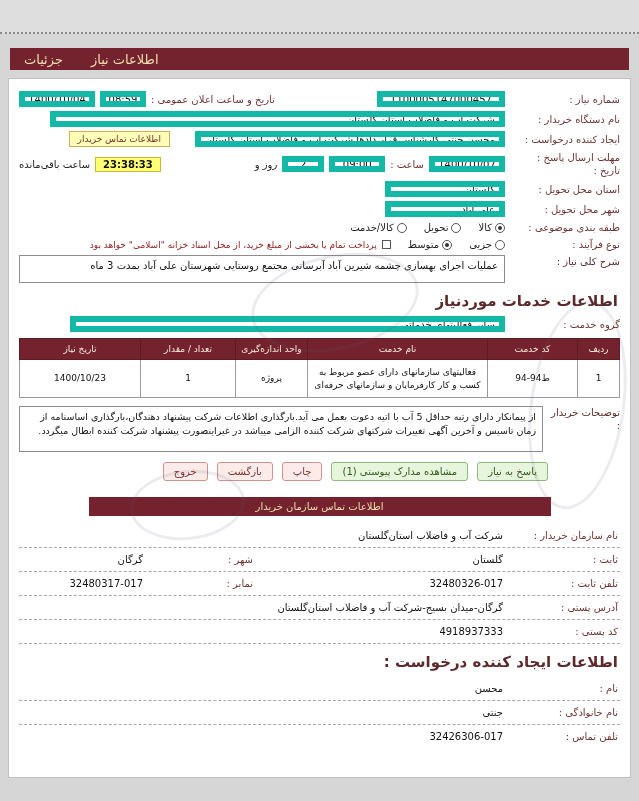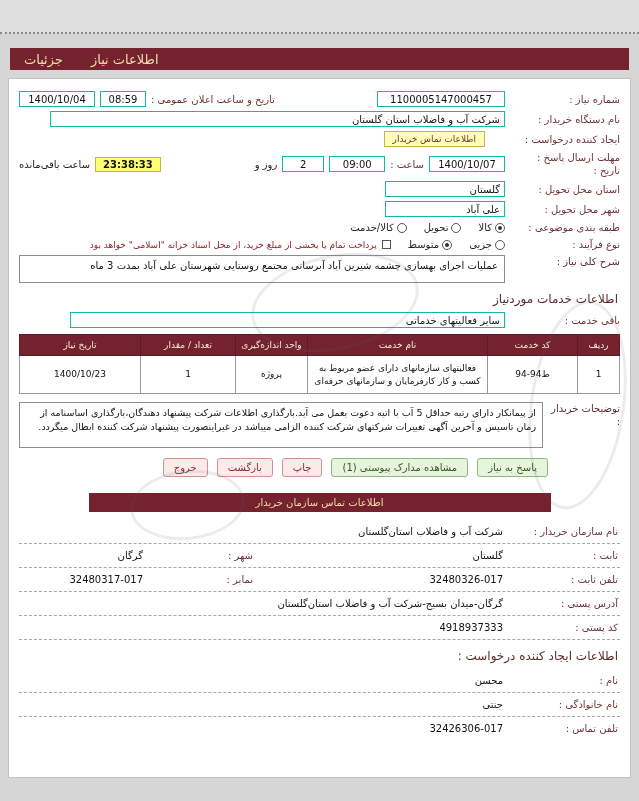--- a/index.html
+++ b/index.html
@@ -23,21 +23,21 @@
     direction: rtl; border: 1px solid #c2c2c2; min-height: 700px;
     position: relative;
   }
   .row { display: flex; align-items: center; margin-bottom: 4px; gap: 5px; font-size: 10px; }
   .row.top { align-items: flex-start; }
   .lbl { width: 110px; flex-shrink: 0; color: #6f3333; text-align: right; font-size: 10px; line-height: 1.3; }
   .lbl.auto { width: auto; }
   .lbl.b { font-weight: normal; color: #5c2a2a; }
   .lbl.narrow { width: 72px; }
   .inp {
-    background: #fff; border: 1px solid #14b8a6; height: 16px;
+    background: #fff; border: 6px solid #14b8a6; height: 16px;
     font-size: 10px; display: flex; align-items: center; padding: 0 4px; color: #111;
     overflow: hidden; white-space: nowrap;
   }
   .center { justify-content: center; }
   .ltr { direction: ltr; }
   .w44 { width: 46px; } .w74 { width: 76px; } .w128 { width: 128px; }
   .w56 { width: 56px; } .w42 { width: 42px; } .w120 { width: 120px; }
   .w310 { width: 310px; } .w455 { width: 455px; } .w435 { width: 435px; }
   .sp { flex: 1; }
   .yellow-btn {
@@ -46,21 +46,21 @@
     font-family: inherit;
   }
   .badge { background: #ffff73; border: 1px solid #cdb33e; font-weight: bold; padding: 1px 7px; font-size: 10px; color: #111; }
   .radio { width: 10px; height: 10px; border: 1px solid #555; border-radius: 50%; display: inline-block; position: relative; background: #fff; flex-shrink: 0; }
   .radio.sel::after { content: ""; position: absolute; inset: 2px; background: #333; border-radius: 50%; }
   .checkbox { width: 9px; height: 9px; border: 1px solid #555; display: inline-block; background: #fff; flex-shrink: 0; }
   .opt { display: flex; align-items: center; gap: 3px; margin-left: 12px; }
   .note { color: #8d1d1d; font-size: 9px; }
   .box { border: 1px solid #8d8d8d; flex: 1; padding: 3px 6px; font-size: 10px; min-height: 28px; line-height: 1.45; color: #111; }
   .box.tall { min-height: 46px; font-size: 9.5px; }
-  .section-title { color: #5c2a2a; font-weight: normal; font-size: 12px; margin: 9px 2px 6px 0; }
+  .section-title { color: #5c2a2a; font-weight: bold; font-size: 15px; margin: 9px 2px 6px 0; }
   table { width: 100%; border-collapse: collapse; margin: 6px 0 8px 0; }
   th { background: #74222e; color: #f6ecd8; font-size: 9px; font-weight: normal; padding: 5px 2px; border: 1px solid #5d1b25; }
   td { border: 1px solid #9a9a9a; font-size: 9px; text-align: center; padding: 6px 3px; color: #111; line-height: 1.4; }
   .col-radif { width: 42px; } .col-code { width: 90px; } .col-name { width: 180px; }
   .col-unit { width: 72px; } .col-qty { width: 95px; }
   .actions { display: flex; gap: 9px; margin: 10px 0 16px 0; padding-right: 72px; }
   .btn { font-size: 10px; padding: 3px 10px; border-radius: 3px; cursor: pointer; font-family: inherit; }
   .btn.green { background: #e7f5dc; border: 1px solid #8cba7c; color: #33591f; }
   .btn.pink { background: #fcebe9; border: 1px solid #d1928e; color: #7c3030; }
   .contact-bar {
@@ -100,20 +100,21 @@
     <div class="inp w74 center ltr">1400/10/04</div>
   </div>
 
   <div class="row">
     <div class="lbl">نام دستگاه خریدار :</div>
     <div class="inp w455">شرکت آب و فاضلاب استان گلستان</div>
   </div>
 
   <div class="row">
     <div class="lbl">ایجاد کننده درخواست :</div>
+    <div class="inp w310">محسن جنتی کارشناس قرار دادها شرکت آب و فاضلاب استان گلستان</div>
     <button class="yellow-btn">اطلاعات تماس خریدار</button>
   </div>
 
   <div class="row">
     <div class="lbl">
       <div>مهلت ارسال پاسخ :</div>
       <div>تاریخ :</div>
     </div>
     <div class="inp w74 center ltr">1400/10/07</div>
     <span class="lbl auto">ساعت :</span>
@@ -166,21 +167,21 @@
   </div>
 
   <div class="row top">
     <div class="lbl b">شرح کلی نیاز :</div>
     <div class="box">عملیات اجرای بهسازی چشمه شیرین آباد آبرسانی مجتمع روستایی شهرستان علی آباد بمدت 3 ماه</div>
   </div>
 
   <div class="section-title">اطلاعات خدمات موردنیاز</div>
 
   <div class="row">
-    <div class="lbl">باقی خدمت :</div>
+    <div class="lbl">گروه خدمت :</div>
     <div class="inp w435">سایر فعالیتهای خدماتی</div>
   </div>
 
   <table>
     <thead>
       <tr>
         <th class="col-radif">ردیف</th>
         <th class="col-code">کد خدمت</th>
         <th class="col-name">نام خدمت</th>
         <th class="col-unit">واحد اندازه‌گیری</th>

